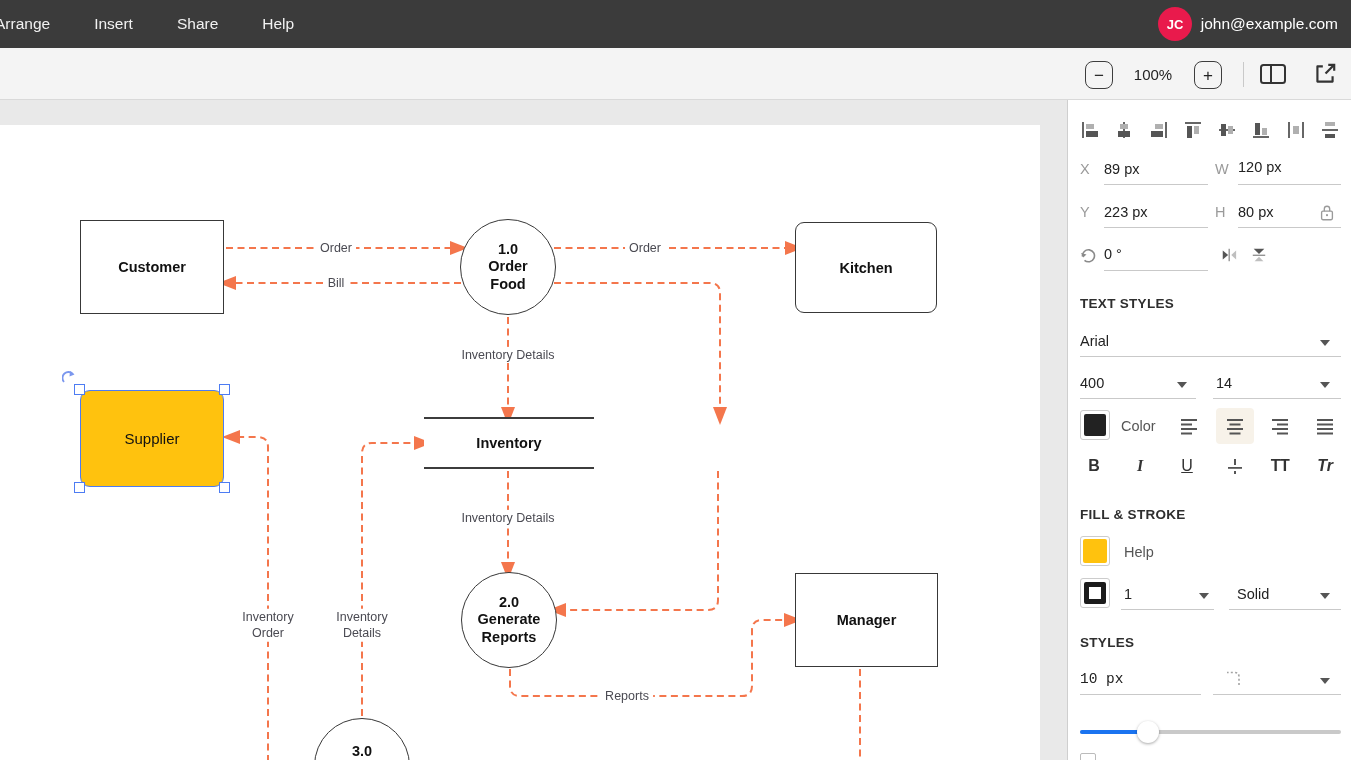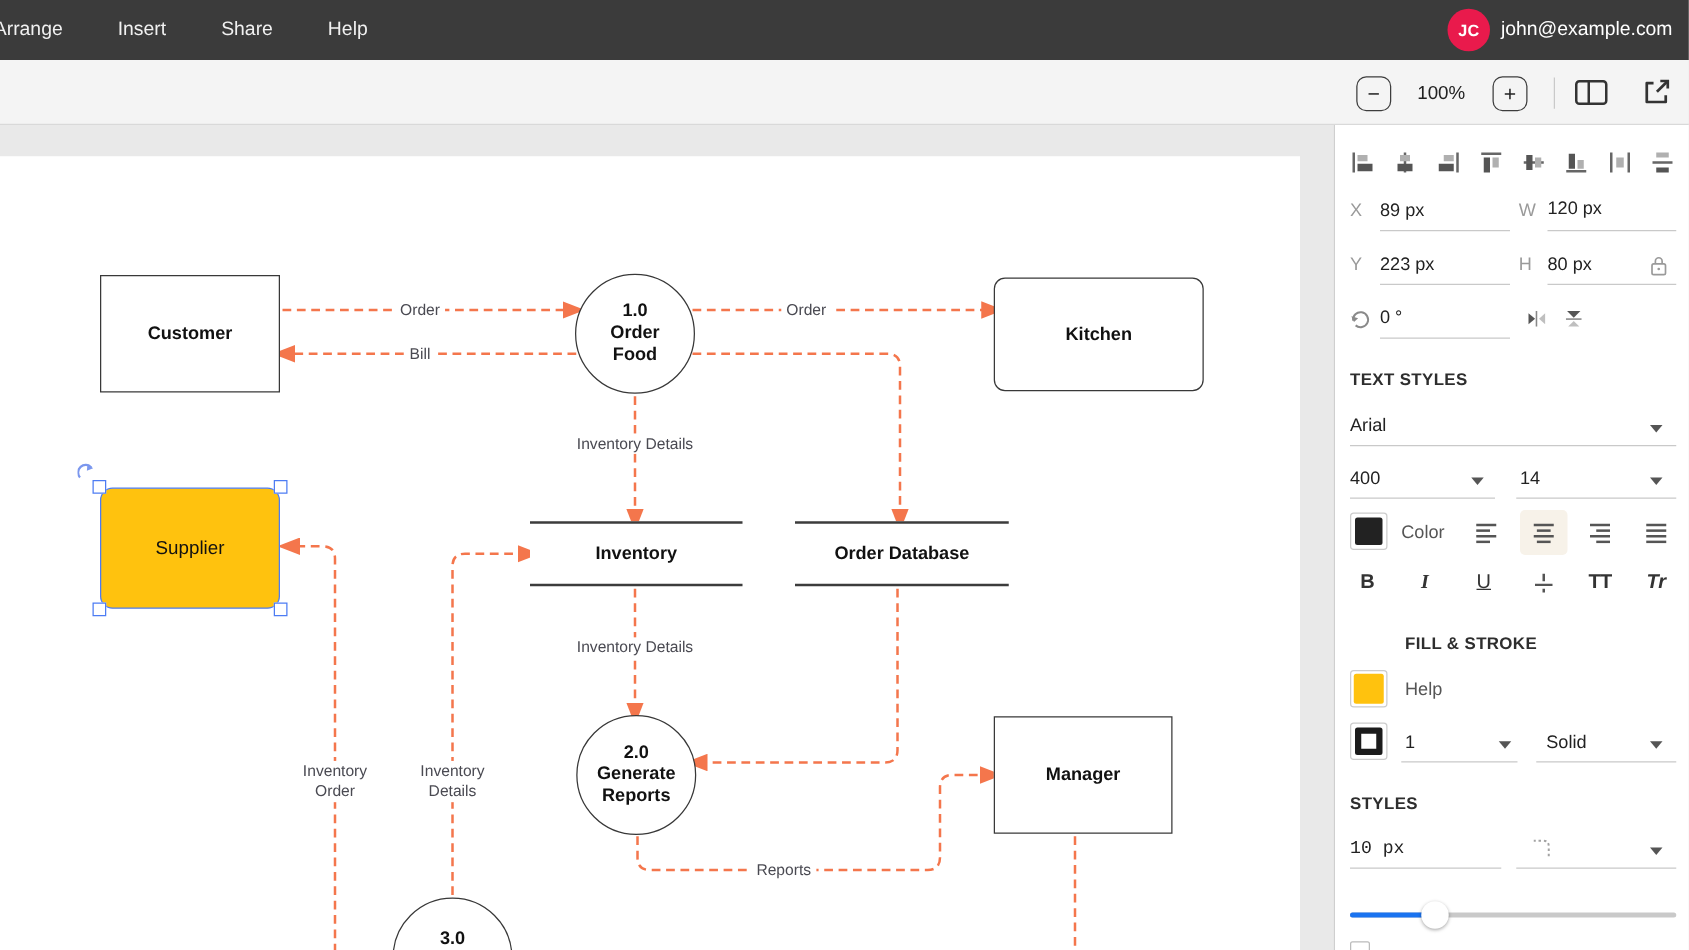--- a/index.html
+++ b/index.html
@@ -129,37 +129,36 @@
       <path d="M860 569 V662"></path>
     </g>
   </svg>
 
   <div class="node rect-node" style="left:80px; top:120px; width:144px; height:94px;">Customer</div>
 
   <div class="node circle-node" style="left:460px; top:119px; width:96px; height:96px;">1.0
 Order
 Food</div>
 
-  <div class="node rect-node rounded" style="left:795px; top:122px; width:168px; height:91px;">Kitchen</div>
+  <div class="node rect-node rounded" style="left:795px; top:122px; width:142px; height:91px;">Kitchen</div>
 
   <div class="abs" style="left:80px; top:290px; width:144px; height:97px;">
     <div id="supplier-shape" style="background: rgb(255, 194, 14);">Supplier</div>
     <div class="handle" style="left:-6px; top:-6px;"></div>
     <div class="handle" style="right:-6px; top:-6px;"></div>
     <div class="handle" style="left:-6px; bottom:-6px;"></div>
     <div class="handle" style="right:-6px; bottom:-6px;"></div>
     <svg class="abs" style="left:-18px; top:-20px;" width="16" height="15" viewBox="0 0 16 15">
       <path d="M2 12 A6 6 0 0 1 11 4" fill="none" stroke="#7b97ee" stroke-width="1.8"></path>
       <path d="M8 1 L12.5 4.5 L7.5 6.5 Z" fill="#7b97ee"></path>
     </svg>
   </div>
 
   <div class="node datastore" style="left:424px; top:317px; width:170px; height:52px;">Inventory</div>
 
-  <div class="node datastore" style="left:636px; top:317px; width:171px; height:52px;">Order Database</div>
 
   <div class="node circle-node" style="left:461px; top:472px; width:96px; height:96px;">2.0
 Generate
 Reports</div>
 
   <div class="node rect-node" style="left:795px; top:473px; width:143px; height:94px;">Manager</div>
 
   <div class="node circle-node" style="left:314px; top:618px; width:96px; height:96px; align-items:flex-start; padding-top:24px;">3.0</div>
 
   <span class="elabel" style="left:336px; top:148px;">Order</span>
@@ -302,21 +301,21 @@
   <span class="fmt-btn" style="left:72px; top:366px; font-style:italic; font-family:'Liberation Serif',serif; font-weight:bold;">I</span>
   <span class="fmt-btn" style="left:119px; top:366px; text-decoration:underline;">U</span>
   <svg class="abs" style="left:157px; top:356px;" width="20" height="20" viewBox="0 0 20 20">
     <rect x="9" y="3" width="2" height="6" fill="#555"></rect>
       <rect x="3" y="11" width="14" height="1.8" fill="#555"></rect>
       <rect x="9" y="15" width="2" height="3" fill="#555"></rect>
     </svg>
   <span class="fmt-btn" style="left:212px; top:366px; font-weight:bold; letter-spacing:-.5px;">TT</span>
   <span class="fmt-btn" style="left:257px; top:366px; font-weight:bold;font-style:italic;">Tr</span>
 
-  <span class="p-header" style="left:12px; top:407px;margin-left:44px;">FILL &amp; STROKE</span>
+  <span class="p-header" style="left:12px; top:407px;">FILL &amp; STROKE</span>
   <div class="swatchbox" style="left:12px; top:436px;">
     <div style="width: 24px; height: 24px; border-radius: 2px; background: rgb(255, 194, 14);"></div>
   </div>
   <span class="p-value" style="left:56px; top:444px; color:#555;">Help</span>
 
   <div class="swatchbox" style="left:12px; top:478px;">
     <div style="width:22px; height:22px; border:5px solid #1b1b1b; background:#fff; border-radius:2px;"></div>
   </div>
   <span class="p-value" style="left:56px; top:486px;">1</span>
   <div class="caret" style="left:131px; top:493px;"></div>

